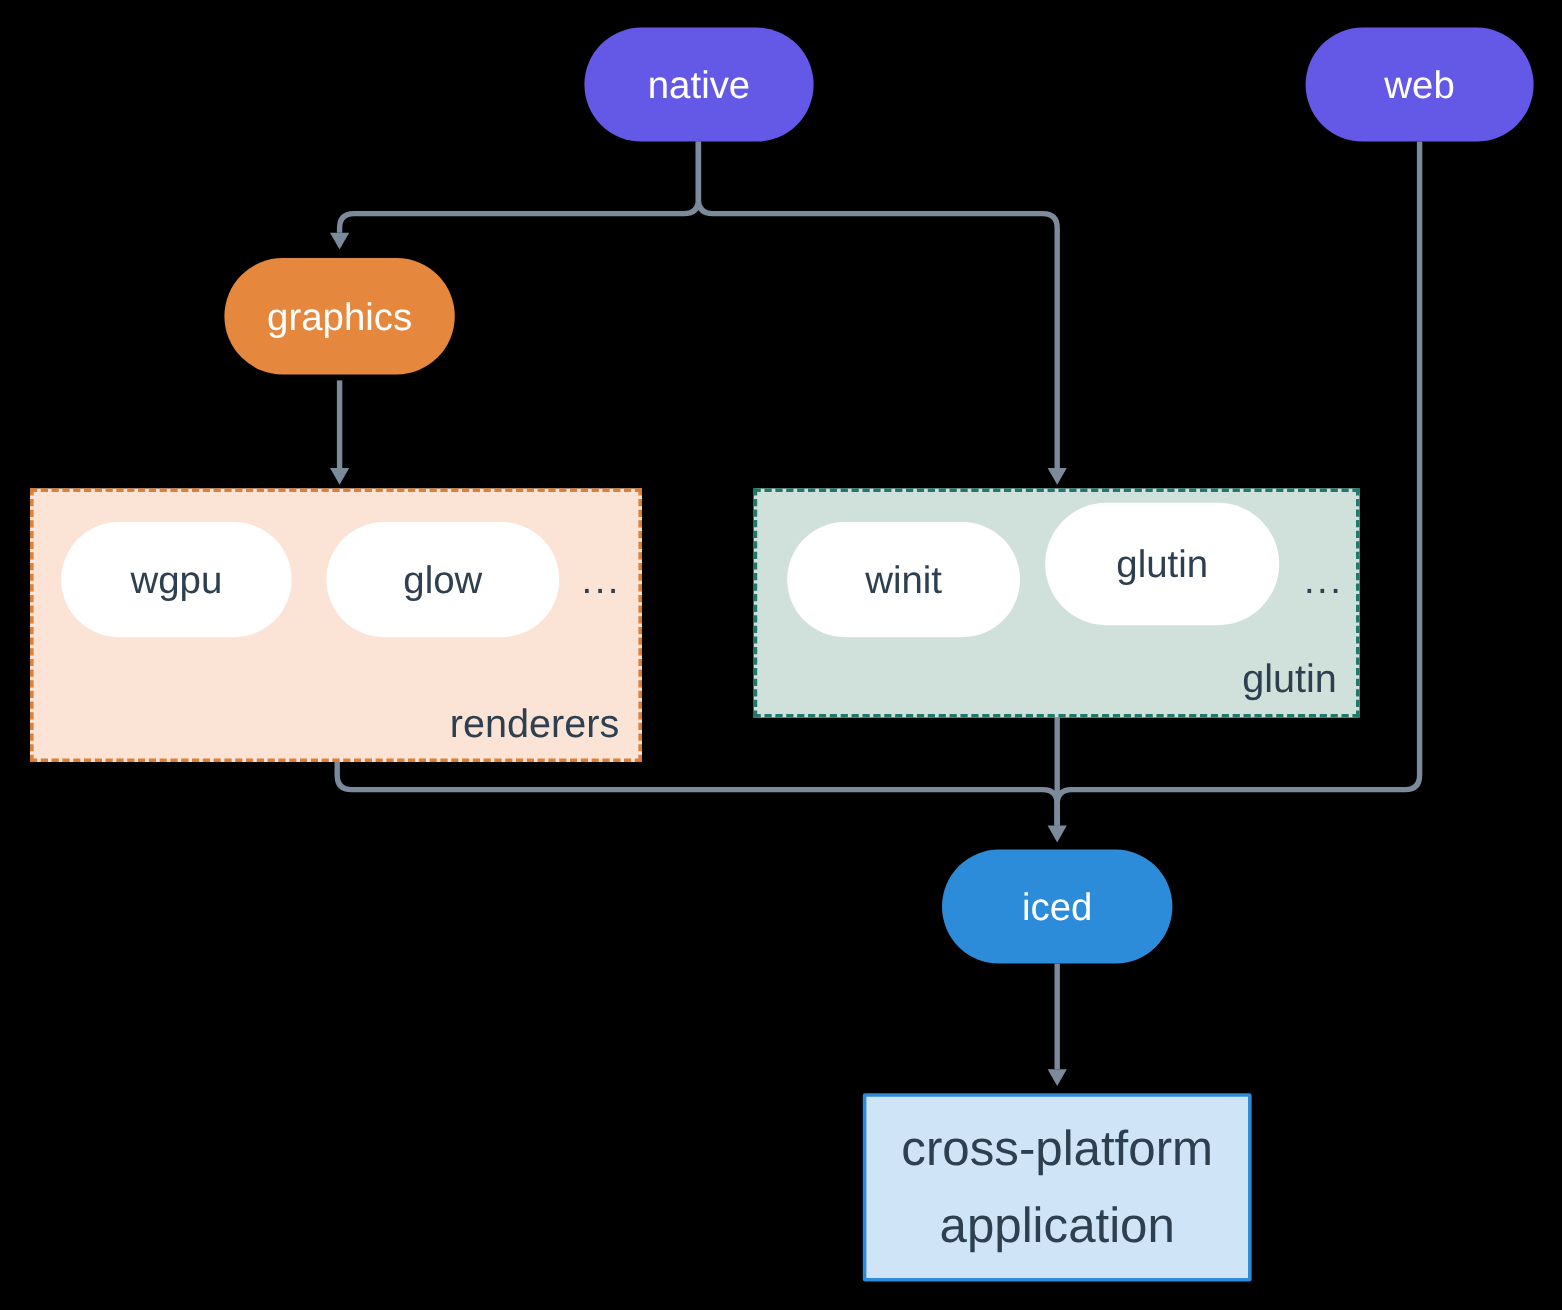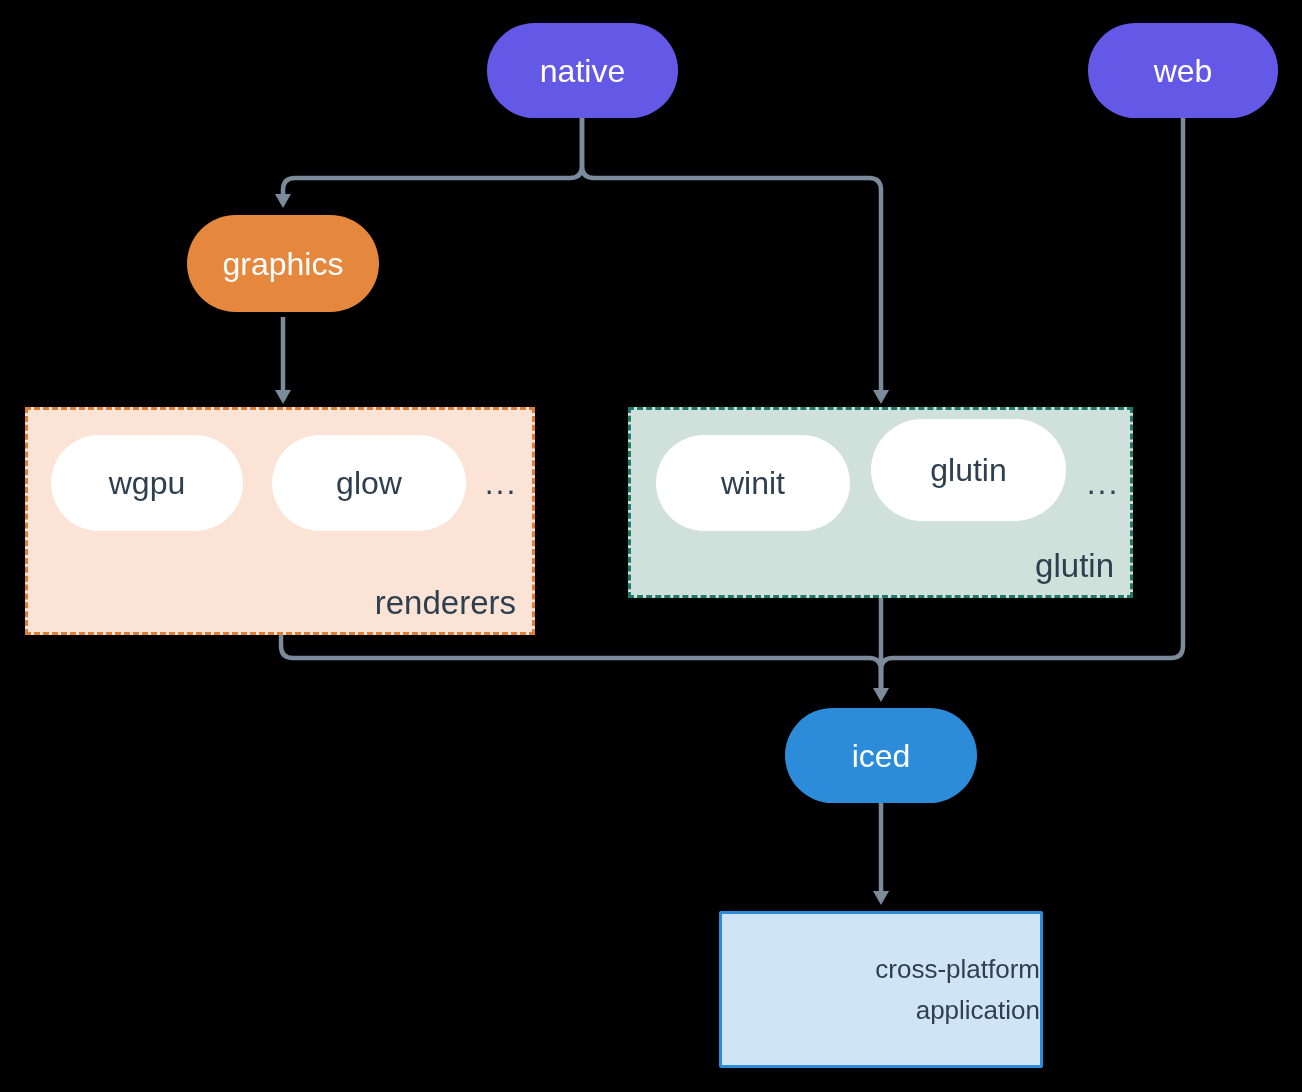--- a/index.html
+++ b/index.html
@@ -31,22 +31,22 @@
   .group-label{
     position:absolute;right:16px;bottom:10px;color:var(--text-dark);font-size:33px;
   }
   .dots{
     position:absolute;display:flex;align-items:center;justify-content:center;
     color:var(--text-dark);font-size:32px;letter-spacing:2px;
   }
   .app-box{
     position:absolute;box-sizing:border-box;background:var(--app-fill);
     border:3px solid var(--app-border);border-radius:2px;
-    display:flex;flex-direction:column;align-items:flex-end;justify-content:center;
-    color:var(--text-dark);font-size:26px;line-height:1.55;text-align:center;
+    display:flex;flex-direction:column;align-items:center;justify-content:center;
+    color:var(--text-dark);font-size:41px;line-height:1.55;text-align:center;
   }
 </style>
 </head>
 <body>
 
 <div class="canvas">
 
   <svg class="connectors" width="1302" height="1092" viewBox="0 0 1302 1092">
     <path d="M582 118 V166 Q582 178 570 178 H295 Q283 178 283 190 V194"></path>
     <path d="M582 118 V166 Q582 178 594 178 H869 Q881 178 881 190 V390"></path>

